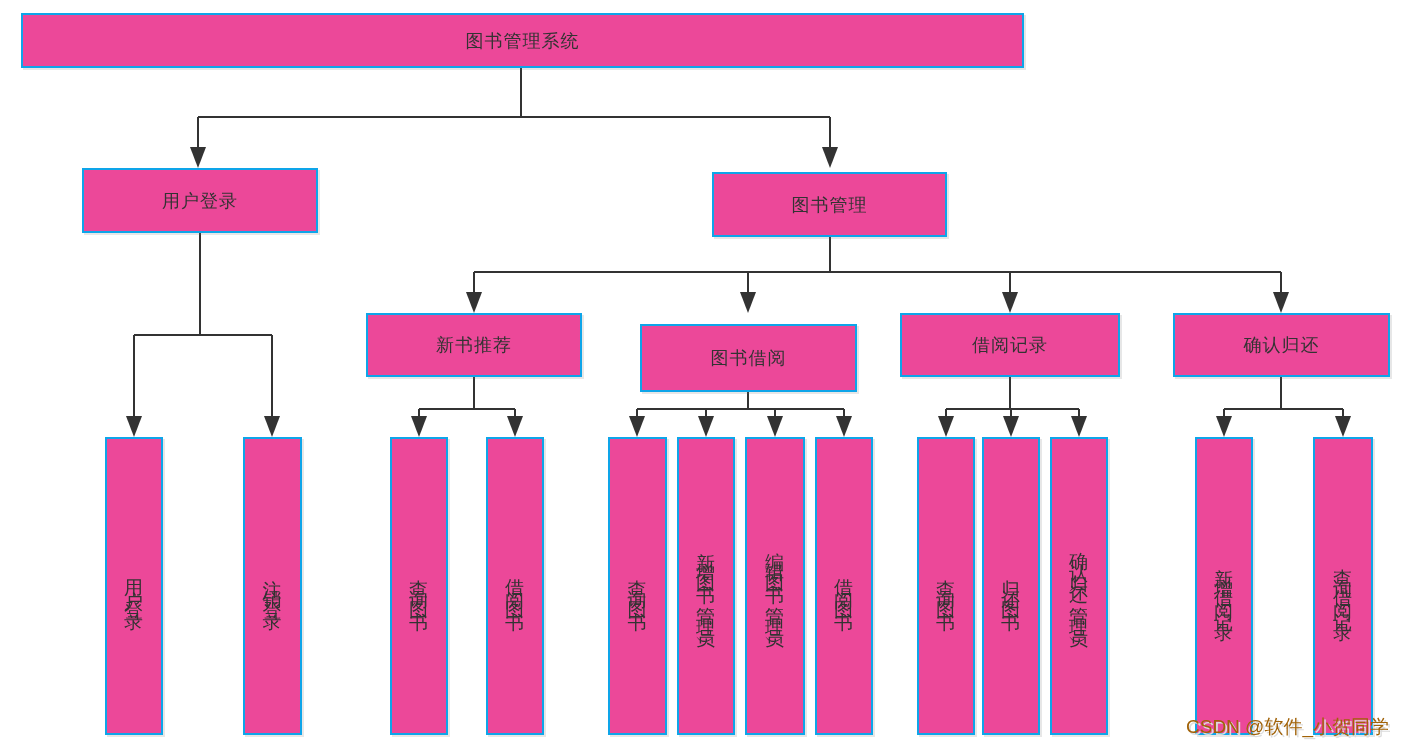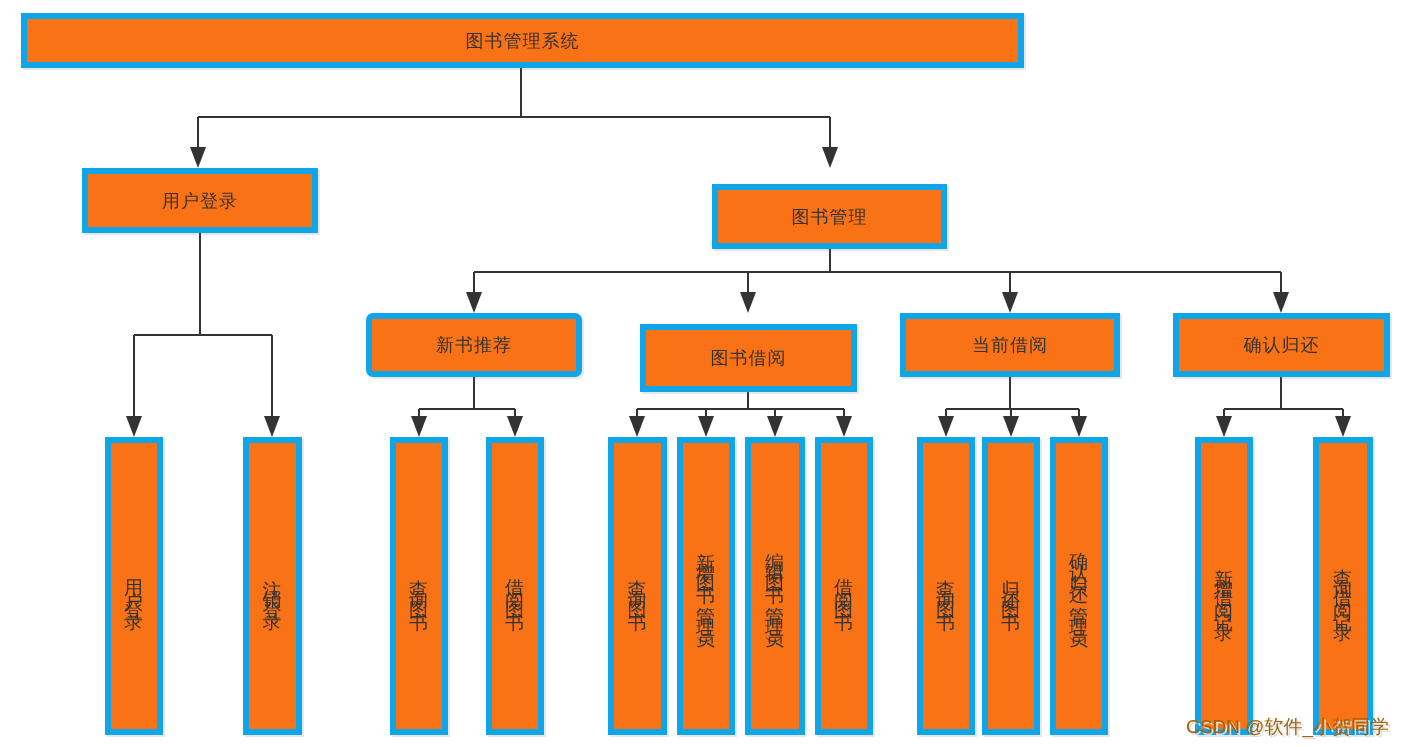--- a/index.html
+++ b/index.html
@@ -13,22 +13,22 @@
   }
   #connectors {
     position: absolute;
     left: 0; top: 0;
     width: 1405px; height: 747px;
     z-index: 1;
   }
   .box {
     position: absolute;
     box-sizing: border-box;
-    background: #f97316;
-    border: 6px solid #0ea5e9;
+    background: #ec4899;
+    border: 2px solid #0ea5e9;
     box-shadow: 2px 2px 0 rgba(120,120,120,0.18);
     color: #333333;
     display: flex;
     align-items: center;
     justify-content: center;
     z-index: 2;
   }
   .box.h { font-size: 18px; letter-spacing: 1px; }
   .box.v { top: 437px; height: 298px; }
   .vtext {
@@ -96,32 +96,32 @@
     </g>
   </svg>
 
   <div class="box h" style="left:21px; top:13px; width:1003px; height:55px;">
     <span>图书管理系统</span>
   </div>
 
   <div class="box h" style="left:82px; top:168px; width:236px; height:65px;">
     <span>用户登录</span>
   </div>
-  <div class="box h" style="left:712px; top:184px; width:235px; height:65px;">
+  <div class="box h" style="left:712px; top:172px; width:235px; height:65px;">
     <span>图书管理</span>
   </div>
 
-  <div class="box h" style="left:366px; top:313px; width:216px; height:64px;border-radius:7px;">
+  <div class="box h" style="left:366px; top:313px; width:216px; height:64px;">
     <span>新书推荐</span>
   </div>
   <div class="box h" style="left:640px; top:324px; width:217px; height:68px;">
     <span>图书借阅</span>
   </div>
   <div class="box h" style="left:900px; top:313px; width:220px; height:64px;">
-    <span>当前借阅</span>
+    <span>借阅记录</span>
   </div>
   <div class="box h" style="left:1173px; top:313px; width:217px; height:64px;">
     <span>确认归还</span>
   </div>
 
   <div class="box v" style="left:105px; width:58px;">
     <span class="vtext">用户登录</span>
   </div>
   <div class="box v" style="left:243px; width:59px;">
     <span class="vtext">注销登录</span>

